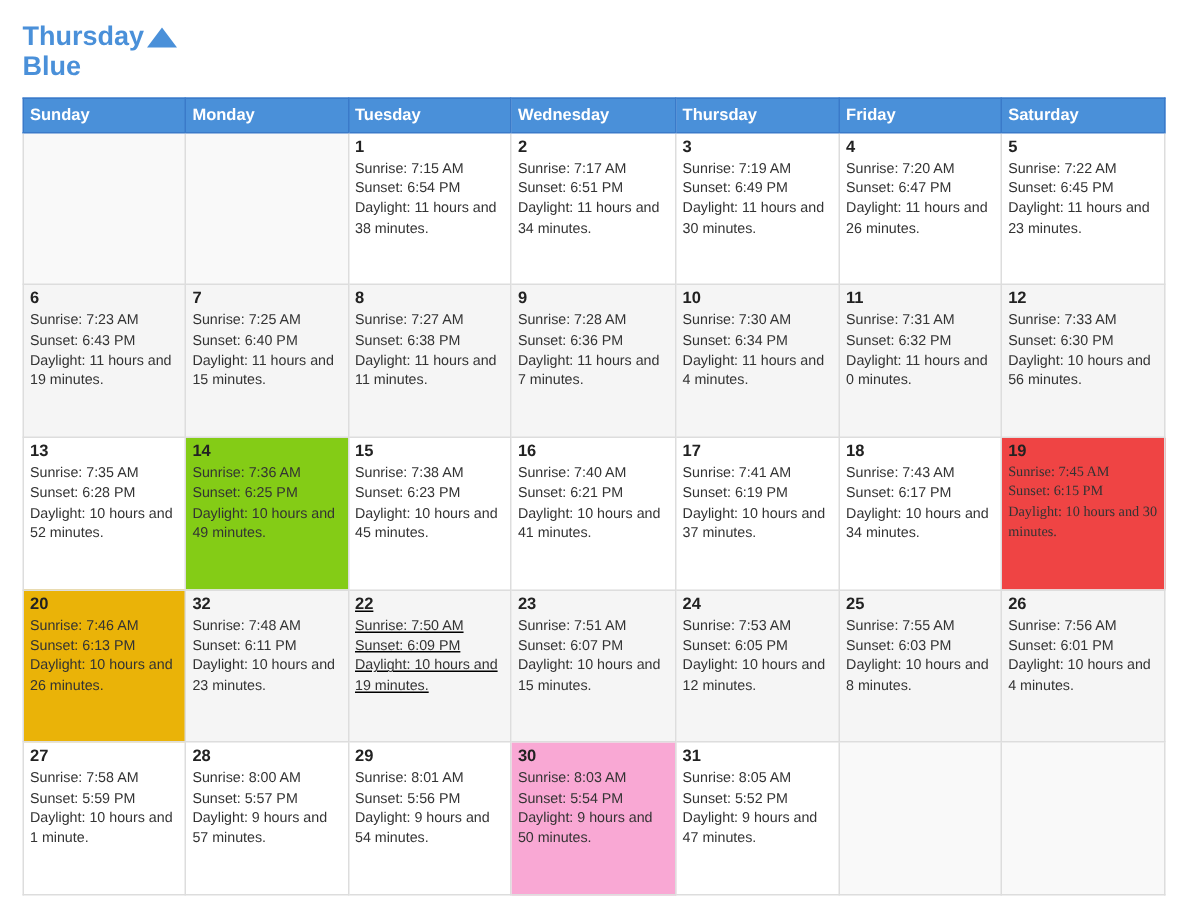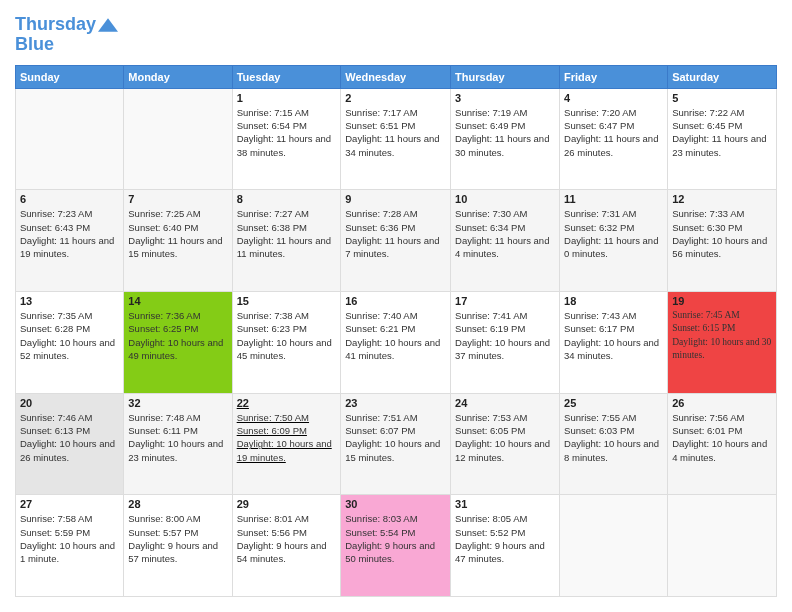--- a/index.html
+++ b/index.html
@@ -250,21 +250,21 @@
 Daylight: 10 hours and 34 minutes.</div>
           </td>
           <td style="background: #ef4444;">
             <div class="day-num">19</div>
             <div class="day-info" style="white-space: pre-line; font-family: Liberation Serif, serif;">Sunrise: 7:45 AM
 Sunset: 6:15 PM
 Daylight: 10 hours and 30 minutes.</div>
           </td>
         </tr>
         <tr>
-          <td style="background: #e5e5e5;">
+          <td style="background: #eab308;">
             <div class="day-num">20</div>
             <div class="day-info" style="white-space: pre-line;">Sunrise: 7:46 AM
 Sunset: 6:13 PM
 Daylight: 10 hours and 26 minutes.</div>
           </td>
           <td style="background: rgb(245, 245, 245);">
             <div class="day-num">32</div>
             <div class="day-info" style="white-space: pre-line;">Sunrise: 7:48 AM
 Sunset: 6:11 PM
 Daylight: 10 hours and 23 minutes.</div>

